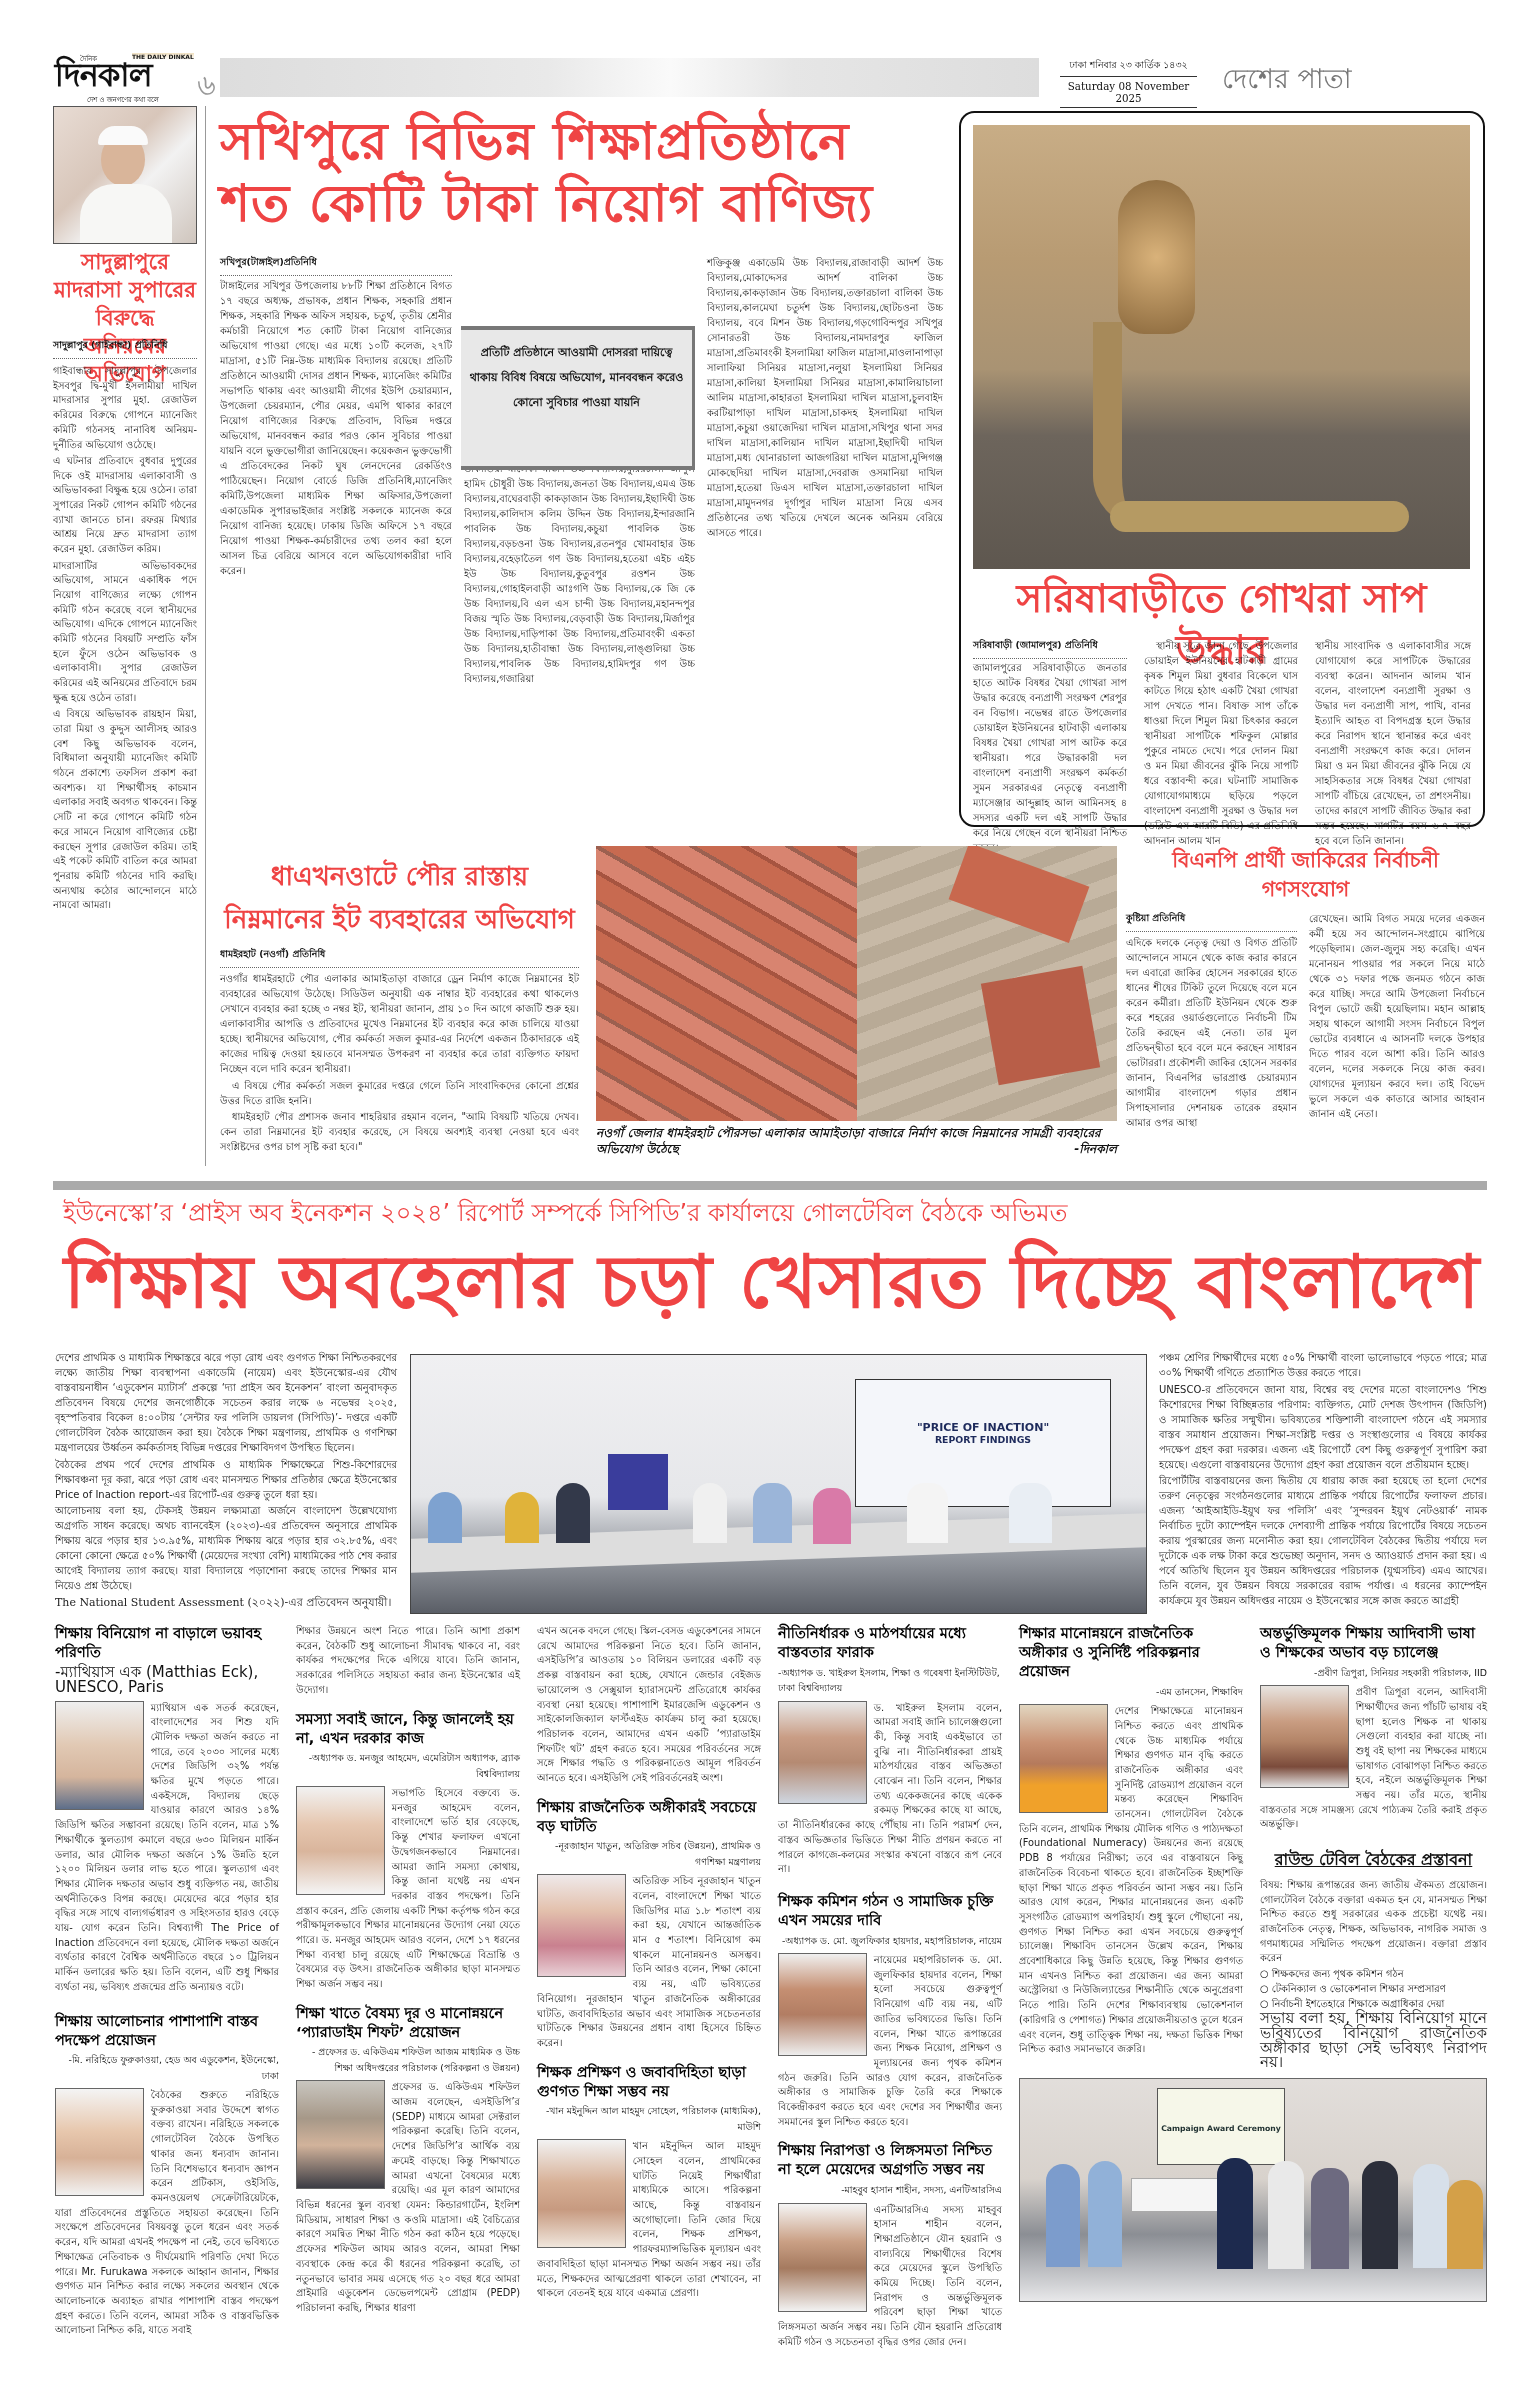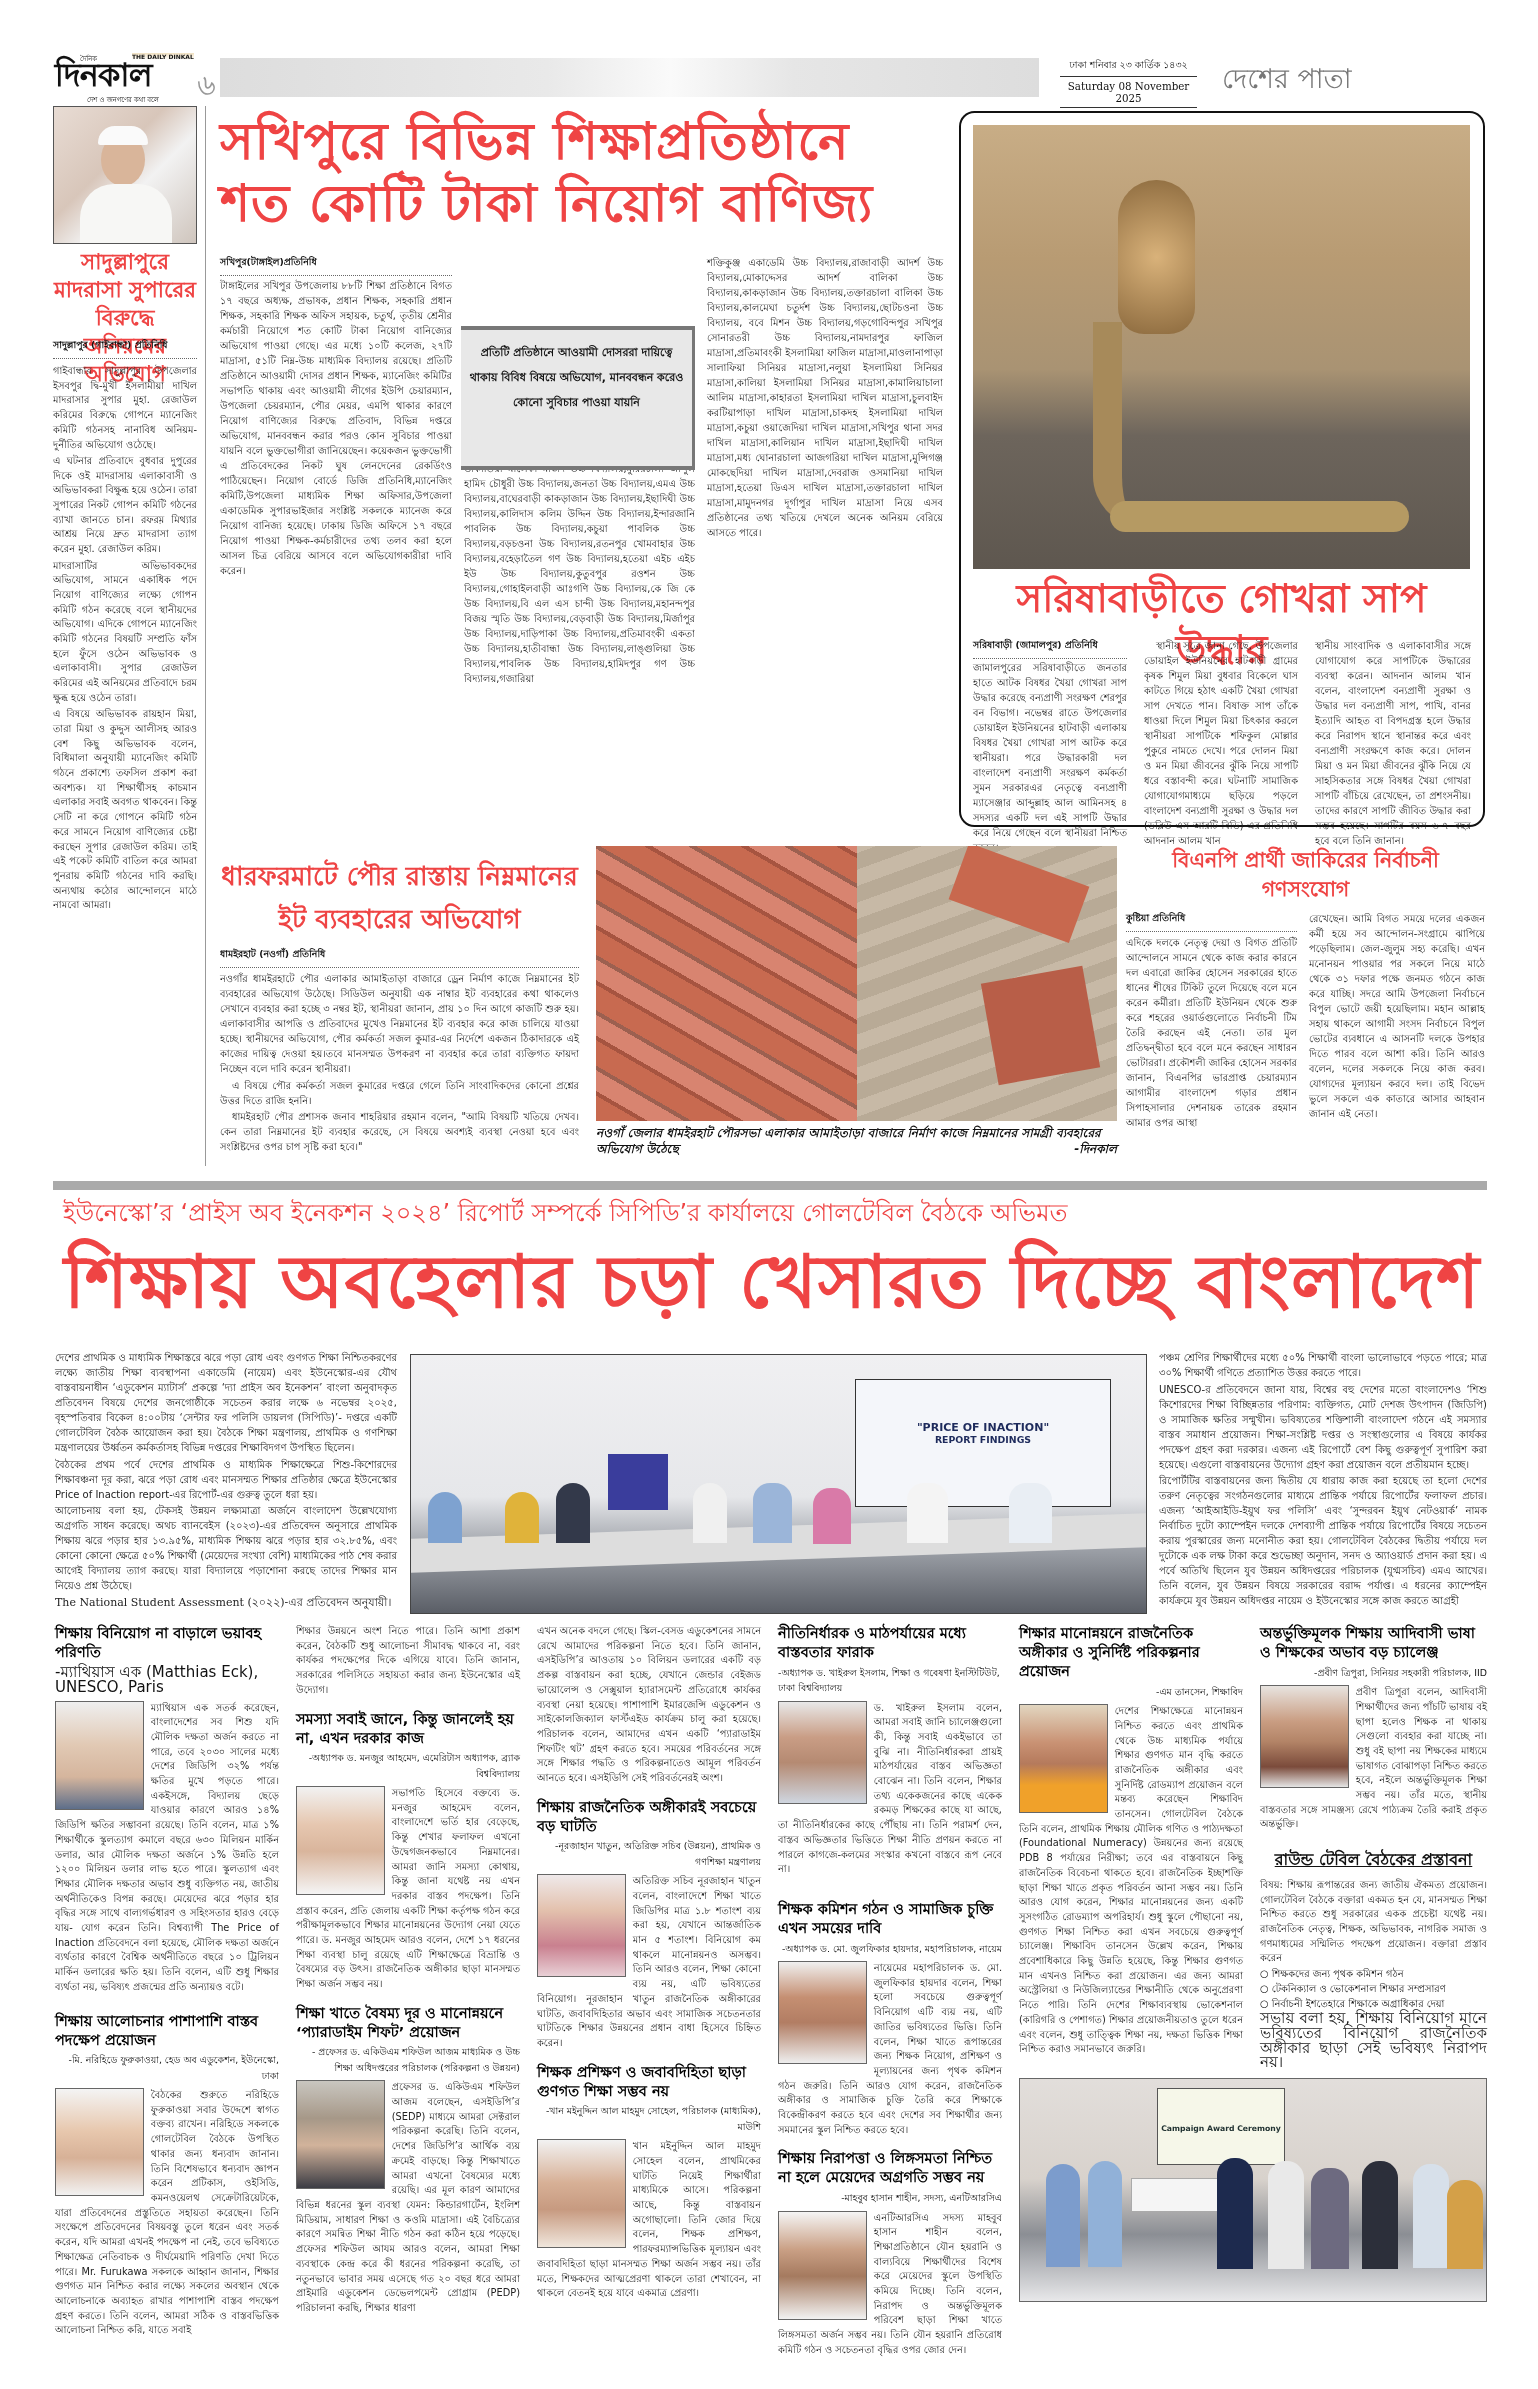--- a/index.html
+++ b/index.html
@@ -74,21 +74,21 @@
     <div class="abs" style="left:137px;top:376px;width:299px;height:31px;border-radius:15.4px;background:#b59a63"></div>
   </div>
   <div class="hl" style="position:absolute;left:12px;top:460px;width:497px;font-size:39px;line-height:51px;text-align:center">সরিষাবাড়ীতে গোখরা সাপ উদ্ধার</div>
   <div class="abs dateline" style="left:12px;top:525px;width:154px;font-size:9.4px">সরিষাবাড়ী (জামালপুর) প্রতিনিধি</div>
   <div class="abs body-text" style="left:12px;top:547px;width:154px;font-size:9.8px;line-height:15px">জামালপুরের সরিষাবাড়ীতে জনতার হাতে আটক বিষধর খৈয়া গোখরা সাপ উদ্ধার করেছে বন্যপ্রাণী সংরক্ষণ শেরপুর বন বিভাগ। নভেম্বর রাতে উপজেলার ডোয়াইল ইউনিয়নের হাটবাড়ী এলাকায় বিষধর খৈয়া গোখরা সাপ আটক করে স্থানীয়রা। পরে উদ্ধারকারী দল বাংলাদেশ বন্যপ্রাণী সংরক্ষণ কর্মকর্তা সুমন সরকারএর নেতৃত্বে বন্যপ্রাণী ম্যাসেঞ্জার আব্দুল্লাহ আল আমিনসহ ৪ সদস্যর একটি দল এই সাপটি উদ্ধার করে নিয়ে গেছেন বলে স্থানীয়রা নিশ্চিত করেন।</div>
   <div class="abs body-text" style="left:183px;top:525px;width:154px;font-size:9.8px;line-height:15px;text-indent:12px">স্থানীয় সূত্রে জানা গেছে, উপজেলার ডোয়াইল ইউনিয়নের হাটবাড়ী গ্রামের কৃষক শিমুল মিয়া বুধবার বিকেলে ঘাস কাটতে গিয়ে হঠাৎ একটি খৈয়া গোখরা সাপ দেখতে পান। বিষাক্ত সাপ তাঁকে ধাওয়া দিলে শিমুল মিয়া চিৎকার করলে স্থানীয়রা সাপটিকে শফিকুল মোল্লার পুকুরে নামতে দেখে। পরে দোলন মিয়া ও মন মিয়া জীবনের ঝুঁকি নিয়ে সাপটি ধরে বস্তাবন্দী করে। ঘটনাটি সামাজিক যোগাযোগমাধ্যমে ছড়িয়ে পড়লে বাংলাদেশ বন্যপ্রাণী সুরক্ষা ও উদ্ধার দল (ডব্লিউ এস আরটি বিডি)-এর প্রতিনিধি আদনান আলম খান</div>
   <div class="abs body-text" style="left:354px;top:525px;width:156px;font-size:9.8px;line-height:15px">স্থানীয় সাংবাদিক ও এলাকাবাসীর সঙ্গে যোগাযোগ করে সাপটিকে উদ্ধারের ব্যবস্থা করেন। আদনান আলম খান বলেন, বাংলাদেশ বন্যপ্রাণী সুরক্ষা ও উদ্ধার দল বন্যপ্রাণী সাপ, পাখি, বানর ইত্যাদি আহত বা বিপদগ্রস্ত হলে উদ্ধার করে নিরাপদ স্থানে স্থানান্তর করে এবং বন্যপ্রাণী সংরক্ষণে কাজ করে। দোলন মিয়া ও মন মিয়া জীবনের ঝুঁকি নিয়ে যে সাহসিকতার সঙ্গে বিষধর খৈয়া গোখরা সাপটি বাঁচিয়ে রেখেছেন, তা প্রশংসনীয়। তাদের কারণে সাপটি জীবিত উদ্ধার করা সম্ভব হয়েছে। সাপটির বয়স ৬-৭ বছর হবে বলে তিনি জানান।</div>
 </div>
 
 <div class="abs" style="left:220px;top:846px;width:897px;height:316px">
-  <div class="hl" style="position:absolute;left:0;top:8.5px;width:359px;font-size:26px;line-height:43px;text-align:center">ধারফরমাটে পৌর রাস্তায় নিম্নমানের ইট ব্যবহারের অভিযোগ</div>
+  <div class="hl" style="position:absolute;left:0;top:8.5px;width:359px;font-size:26px;line-height:43px;text-align:center">ধাএখনওাটে পৌর রাস্তায় নিম্নমানের ইট ব্যবহারের অভিযোগ</div>
   <div class="abs dateline" style="left:0;top:101px;width:359px;font-size:9.4px">ধামইরহাট (নওগাঁ) প্রতিনিধি</div>
   <div class="abs body-text" style="left:0;top:125px;width:359px;font-size:9.8px;line-height:15px">
     <p>নওগাঁর ধামইরহাটে পৌর এলাকার আমাইতাড়া বাজারে ড্রেন নির্মাণ কাজে নিম্নমানের ইট ব্যবহারের অভিযোগ উঠেছে। সিডিউল অনুযায়ী এক নাম্বার ইট ব্যবহারের কথা থাকলেও সেখানে ব্যবহার করা হচ্ছে ৩ নম্বর ইট, স্থানীয়রা জানান, প্রায় ১০ দিন আগে কাজটি শুরু হয়। এলাকাবাসীর আপত্তি ও প্রতিবাদের মুখেও নিম্নমানের ইট ব্যবহার করে কাজ চালিয়ে যাওয়া হচ্ছে। স্থানীয়দের অভিযোগ, পৌর কর্মকর্তা সজল কুমার-এর নির্দেশে একজন ঠিকাদারকে এই কাজের দায়িত্ব দেওয়া হয়।তবে মানসম্মত উপকরণ না ব্যবহার করে তারা ব্যক্তিগত ফায়দা নিচ্ছেন বলে দাবি করেন স্থানীয়রা।</p>
     <p style="text-indent:12px">এ বিষয়ে পৌর কর্মকর্তা সজল কুমারের দপ্তরে গেলে তিনি সাংবাদিকদের কোনো প্রশ্নের উত্তর দিতে রাজি হননি।</p>
     <p style="text-indent:12px">ধামইরহাট পৌর প্রশাসক জনাব শাহরিয়ার রহমান বলেন, "আমি বিষয়টি খতিয়ে দেখব। কেন তারা নিম্নমানের ইট ব্যবহার করেছে, সে বিষয়ে অবশ্যই ব্যবস্থা নেওয়া হবে এবং সংশ্লিষ্টদের ওপর চাপ সৃষ্টি করা হবে।"</p>
   </div>
   <div class="photo" style="left:376px;top:0;width:521px;height:275px;border:none;background:repeating-linear-gradient(30deg,#c86a50 0 22px,#a65440 22px 26px,#d88470 26px 44px,#9c6050 44px 48px)">
     <div class="abs" style="left:261px;top:0;width:261px;height:275px;background:repeating-linear-gradient(-20deg,#c7b9a6 0 15.4px,#b8aa96 15.4px 31px)"></div>
     <div class="abs" style="left:359px;top:17px;width:128px;height:60px;background:#c8684e;transform:rotate(20deg)"></div>
     <div class="abs" style="left:393px;top:128px;width:103px;height:103px;background:#b85e48;transform:rotate(-10deg)"></div>
@@ -188,21 +188,21 @@
   </div>
 </div>
 
 <div class="abs" style="left:778px;top:1624px;width:224px">
   <div class="speaker">
     <div class="sub-hl" style="font-size:14.5px;line-height:19px">নীতিনির্ধারক ও মাঠপর্যায়ের মধ্যে বাস্তবতার ফারাক</div>
     <div class="byline" style="text-align:left;font-size:9.4px">-অধ্যাপক ড. খাইরুল ইসলাম, শিক্ষা ও গবেষণা ইনস্টিটিউট, ঢাকা বিশ্ববিদ্যালয়</div>
     <div style="float:left;width:89px;height:103px;margin:0 6.8px 3.4px 0;border:0.9px solid #666;background:linear-gradient(180deg,#e8e8e8,#c99d85 35%,#b58a72 60%,#cfd6e0 100%)"></div>
     <div class="body-text" style="font-size:9.8px;line-height:14.7px">ড. খাইরুল ইসলাম বলেন, আমরা সবাই জানি চ্যালেঞ্জগুলো কী, কিন্তু সবাই একইভাবে তা বুঝি না। নীতিনির্ধারকরা প্রায়ই মাঠপর্যায়ের বাস্তব অভিজ্ঞতা বোঝেন না। তিনি বলেন, শিক্ষার তথ্য একেকজনের কাছে একেক রকমড় শিক্ষকের কাছে যা আছে, তা নীতিনির্ধারকের কাছে পৌঁছায় না। তিনি পরামর্শ দেন, বাস্তব অভিজ্ঞতার ভিত্তিতে শিক্ষা নীতি প্রণয়ন করতে না পারলে কাগজে-কলমের সংস্কার কখনো বাস্তবে রূপ নেবে না।</div>
   </div>
-  <div class="speaker" style="margin-top:23px">
+  <div class="speaker" style="margin-top:15px">
     <div class="sub-hl" style="font-size:14.5px;line-height:19px">শিক্ষক কমিশন গঠন ও সামাজিক চুক্তি এখন সময়ের দাবি</div>
     <div class="byline" style="font-size:9.4px">-অধ্যাপক ড. মো. জুলফিকার হায়দার, মহাপরিচালক, নায়েম</div>
     <div style="float:left;width:89px;height:103px;margin:0 6.8px 3.4px 0;border:0.9px solid #666;background:linear-gradient(180deg,#f0f0f0,#c58f72 35%,#b27d63 60%,#eee 100%)"></div>
     <div class="body-text" style="font-size:9.8px;line-height:14.7px">নায়েমের মহাপরিচালক ড. মো. জুলফিকার হায়দার বলেন, শিক্ষা হলো সবচেয়ে গুরুত্বপূর্ণ বিনিয়োগ এটি ব্যয় নয়, এটি জাতির ভবিষ্যতের ভিত্তি। তিনি বলেন, শিক্ষা খাতে রূপান্তরের জন্য শিক্ষক নিয়োগ, প্রশিক্ষণ ও মূল্যায়নের জন্য পৃথক কমিশন গঠন জরুরি। তিনি আরও যোগ করেন, রাজনৈতিক অঙ্গীকার ও সামাজিক চুক্তি তৈরি করে শিক্ষাকে বিকেন্দ্রীকরণ করতে হবে এবং দেশের সব শিক্ষার্থীর জন্য সমমানের স্কুল নিশ্চিত করতে হবে।</div>
   </div>
   <div class="speaker" style="margin-top:12px">
     <div class="sub-hl" style="font-size:14.5px;line-height:19px">শিক্ষায় নিরাপত্তা ও লিঙ্গসমতা নিশ্চিত না হলে মেয়েদের অগ্রগতি সম্ভব নয়</div>
     <div class="byline" style="font-size:9.4px">-মাহবুব হাসান শাহীন, সদস্য, এনটিআরসিএ</div>
     <div style="float:left;width:89px;height:109px;margin:0 6.8px 3.4px 0;border:0.9px solid #666;background:linear-gradient(180deg,#f5f5f5,#caa085 35%,#a57a5f 60%,#f2f2f2 100%)"></div>
     <div class="body-text" style="font-size:9.8px;line-height:14.7px">এনটিআরসিএ সদস্য মাহবুব হাসান শাহীন বলেন, শিক্ষাপ্রতিষ্ঠানে যৌন হয়রানি ও বাল্যবিয়ে শিক্ষার্থীদের বিশেষ করে মেয়েদের স্কুলে উপস্থিতি কমিয়ে দিচ্ছে। তিনি বলেন, নিরাপদ ও অন্তর্ভুক্তিমূলক পরিবেশ ছাড়া শিক্ষা খাতে লিঙ্গসমতা অর্জন সম্ভব নয়। তিনি যৌন হয়রানি প্রতিরোধ কমিটি গঠন ও সচেতনতা বৃদ্ধির ওপর জোর দেন।</div>

